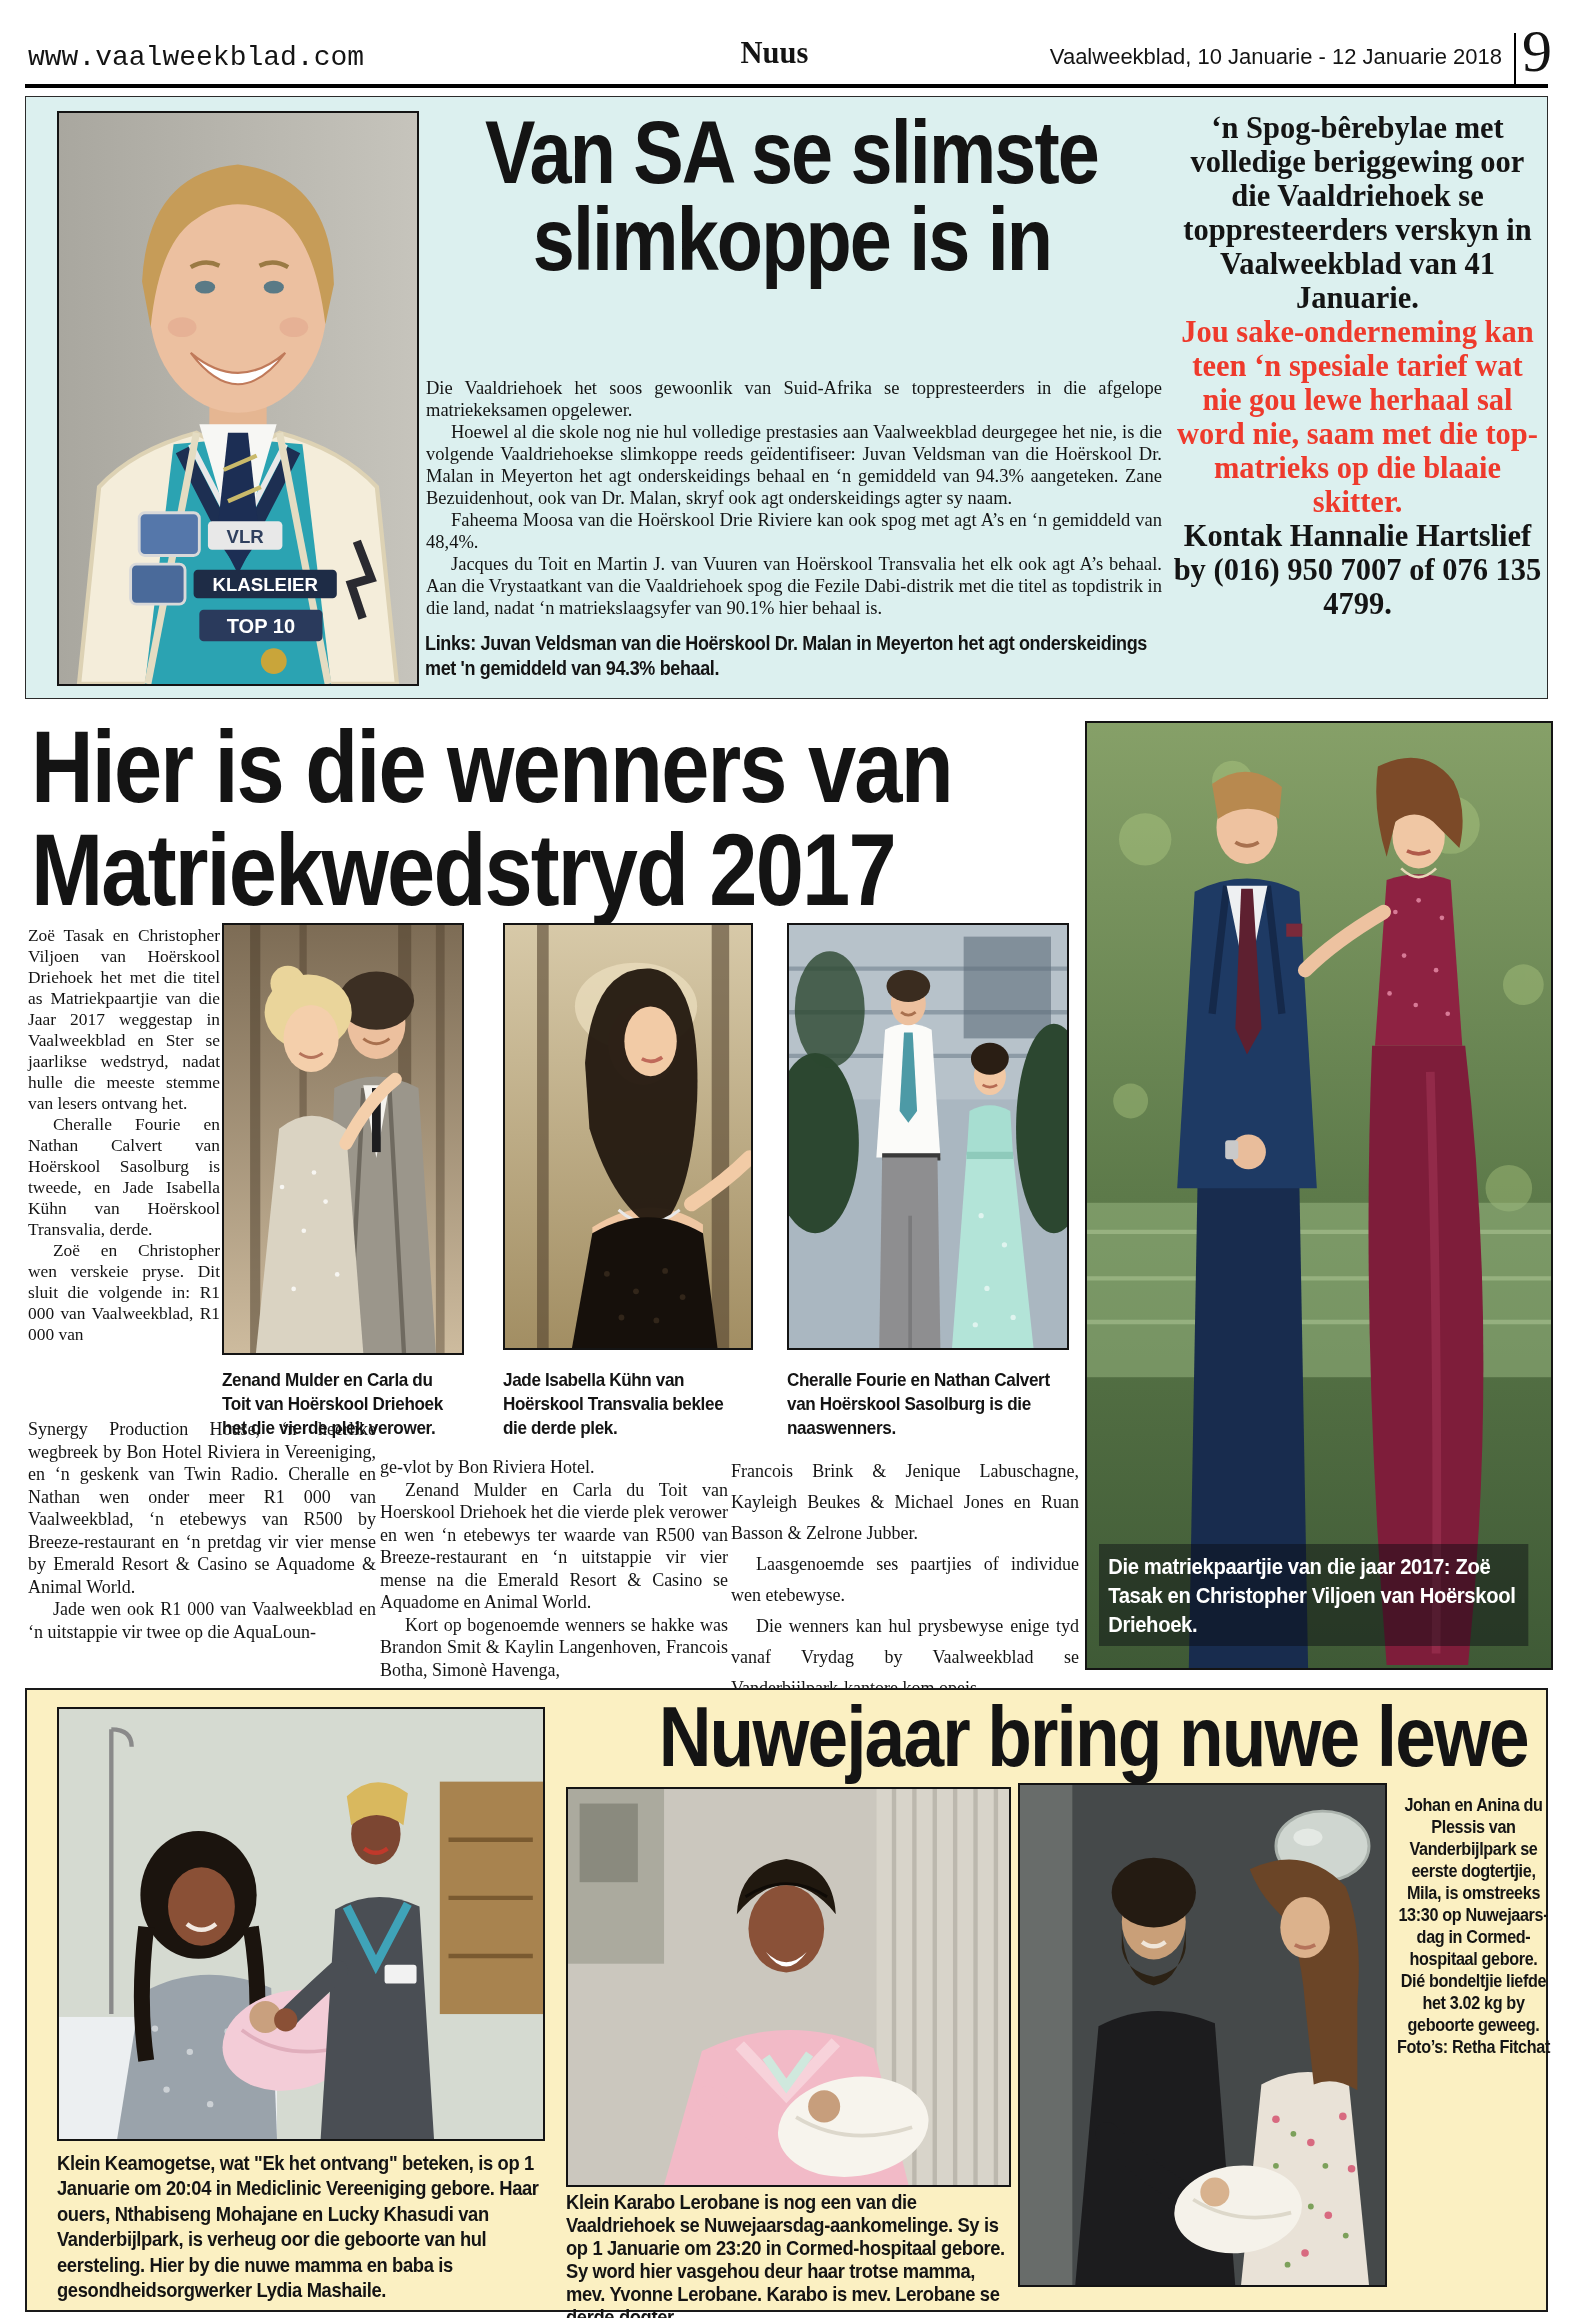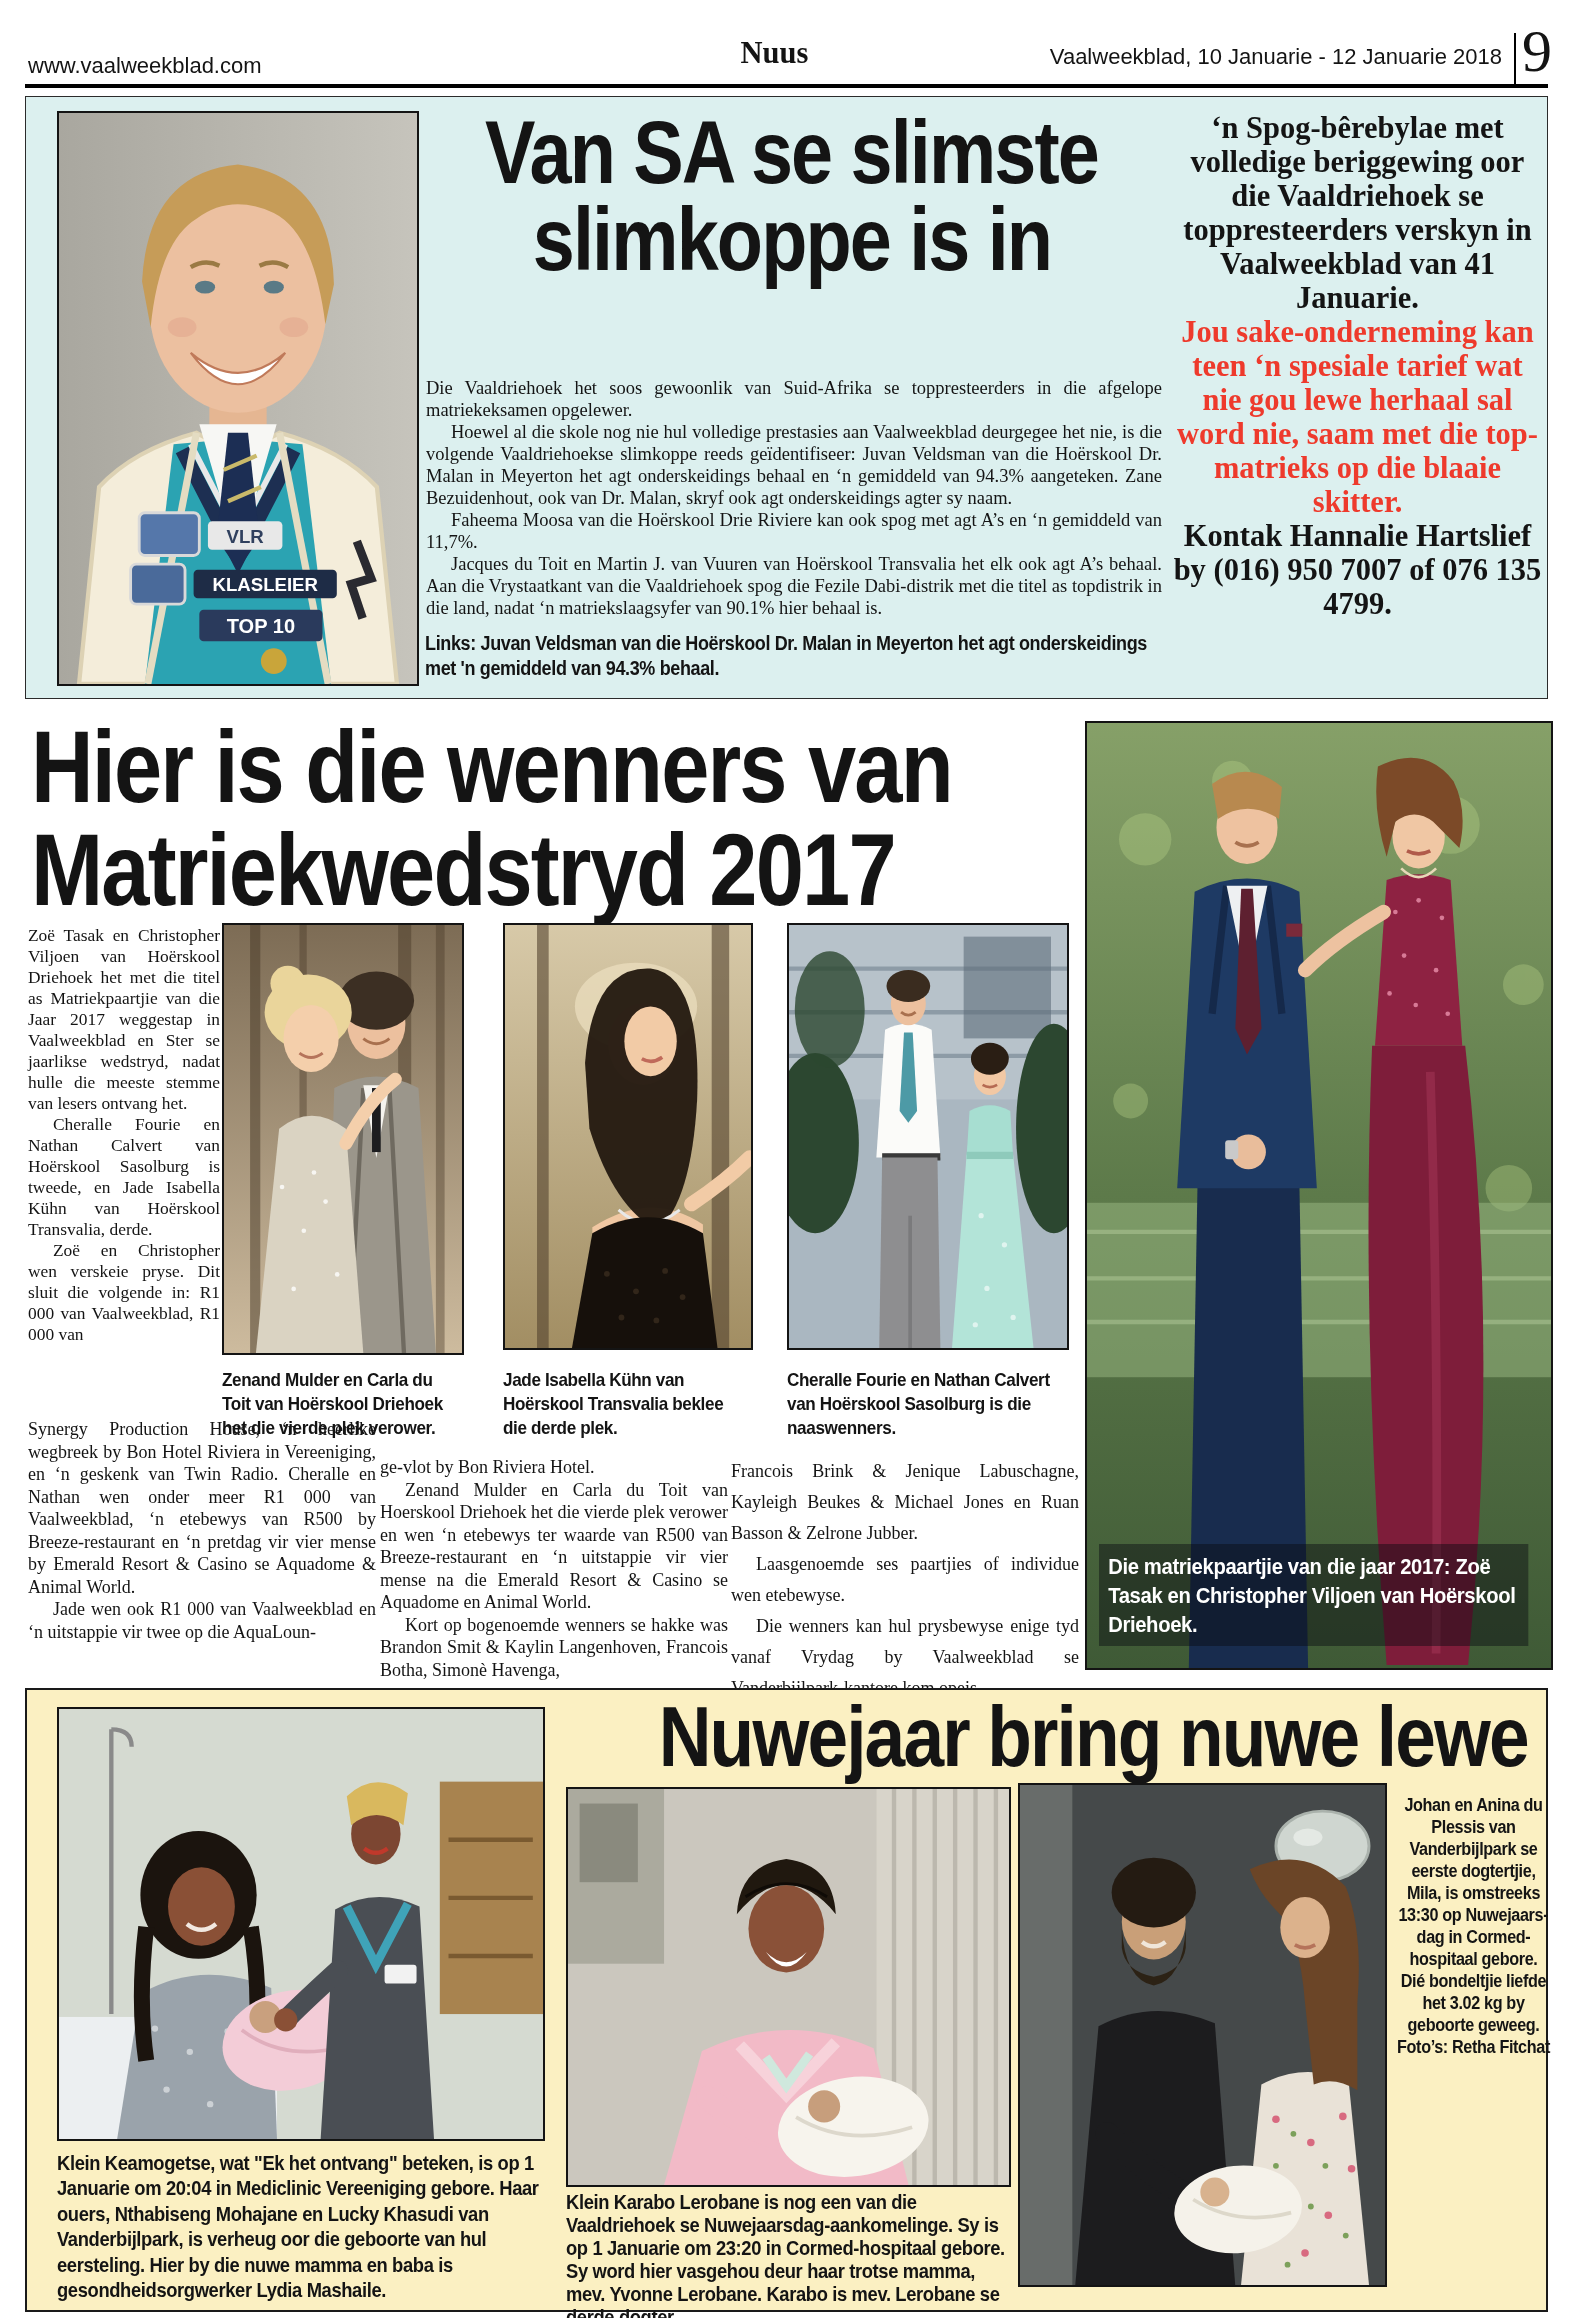--- a/index.html
+++ b/index.html
@@ -25,21 +25,21 @@
   .bodytxt p.ind{text-indent:25px;}
   .caption{font-family:"Liberation Sans",sans-serif;font-weight:bold;letter-spacing:-0.4px;}
   .rule{position:absolute;background:#000;}
   .adblock div{margin:0;}
 </style>
 </head>
 <body>
 
 <div class="page">
 
-  <div class="abs sans" style="left:28px;top:53px;font-size:22px;">www.vaalweekblad.com</div>
+  <div class="abs sans" style="left:28px;top:42px;font-size:28px;font-family:Liberation Mono, monospace;">www.vaalweekblad.com</div>
   <div class="abs serif bold" style="left:0;top:36px;width:1549px;text-align:center;font-size:30.5px;font-family:Liberation Serif, serif;">
     <span>Nuus</span>
   </div>
   <div class="abs sans" style="left:1003px;top:44px;width:499px;text-align:right;font-size:22px;">Vaalweekblad, 10 Januarie - 12 Januarie 2018</div>
   <div class="rule" style="left:1514px;top:33px;width:2.2px;height:51px;"></div>
   <div class="abs serif" style="left:1522px;top:17.4px;font-size:60px;">9</div>
   <div class="rule" style="left:25.4px;top:84px;width:1523px;height:3.6px;"></div>
 
   <div class="panel" style="left:25.4px;top:96px;width:1523px;height:603px;background:#dcf0ef;border:1.5px solid #2b2b2b;box-sizing:border-box;"></div>
 
@@ -88,21 +88,21 @@
   </div>
 
   <div class="abs" style="left:425px;top:109px;width:734px;font-size:89px;line-height:86px;">
     <div class="hl-line"><span class="hl-scale">Van SA se slimste</span></div>
     <div class="hl-line"><span class="hl-scale">slimkoppe is in</span></div>
   </div>
 
   <div class="abs bodytxt serif just" style="left:426px;top:377px;width:736px;font-size:18.5px;line-height:22px;">
     <p>Die Vaaldriehoek het soos gewoonlik van Suid-Afrika se toppresteerders in die afgelope matriekeksamen opgelewer.</p>
     <p class="ind">Hoewel al die skole nog nie hul volledige prestasies aan Vaalweekblad deurgegee het nie, is die volgende Vaaldriehoekse slimkoppe reeds geïdentifiseer: Juvan Veldsman van die Hoërskool Dr. Malan in Meyerton het agt onderskeidings behaal en ‘n gemiddeld van 94.3% aangeteken. Zane Bezuidenhout, ook van Dr. Malan, skryf ook agt onderskeidings agter sy naam.</p>
-    <p class="ind">Faheema Moosa van die Hoërskool Drie Riviere kan ook spog met agt A’s en ‘n gemiddeld van 11,7%.</p>
+    <p class="ind">Faheema Moosa van die Hoërskool Drie Riviere kan ook spog met agt A’s en ‘n gemiddeld van 48,4%.</p>
     <p class="ind">Jacques du Toit en Martin J. van Vuuren van Hoërskool Transvalia het elk ook agt A’s behaal. Aan die Vrystaatkant van die Vaaldriehoek spog die Fezile Dabi-distrik met die titel as topdistrik in die land, nadat ‘n matriekslaagsyfer van 90.1% hier behaal is.</p>
   </div>
 
   <div class="abs caption cond" style="left:425px;top:631px;width:817px;font-size:20px;line-height:25px;">Links: Juvan Veldsman van die Hoërskool Dr. Malan in Meyerton het agt onderskeidings met 'n gemiddeld van 94.3% behaal.</div>
 
   <div class="abs serif bold adblock" style="left:1172px;top:111px;width:371px;text-align:center;font-size:30.5px;line-height:34px;">
     <div style="color:#141414;">‘n Spog-bêrebylae met volledige beriggewing oor die Vaaldriehoek se toppresteerders verskyn in Vaalweekblad van 41 Januarie.</div>
     <div style="color:#ee3a2c;">Jou sake-onderneming kan teen ‘n spesiale tarief wat nie gou lewe herhaal sal word nie, saam met die top-matrieks op die blaaie skitter.</div>
     <div style="color:#141414;">Kontak Hannalie Hartslief by (016) 950 7007 of 076 135 4799.</div>
   </div>

